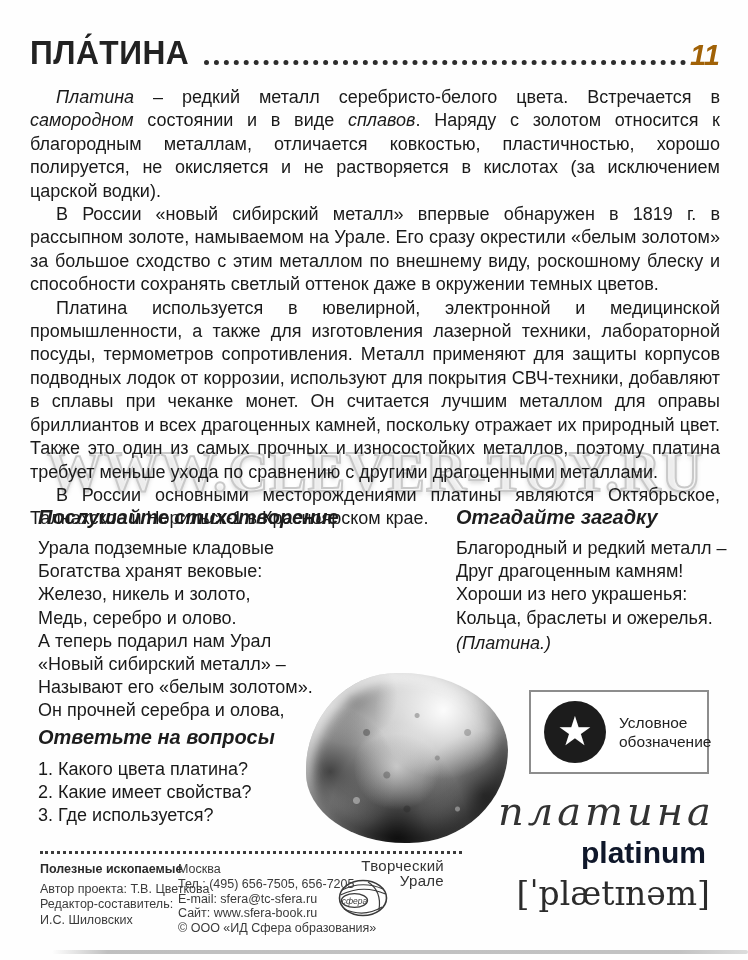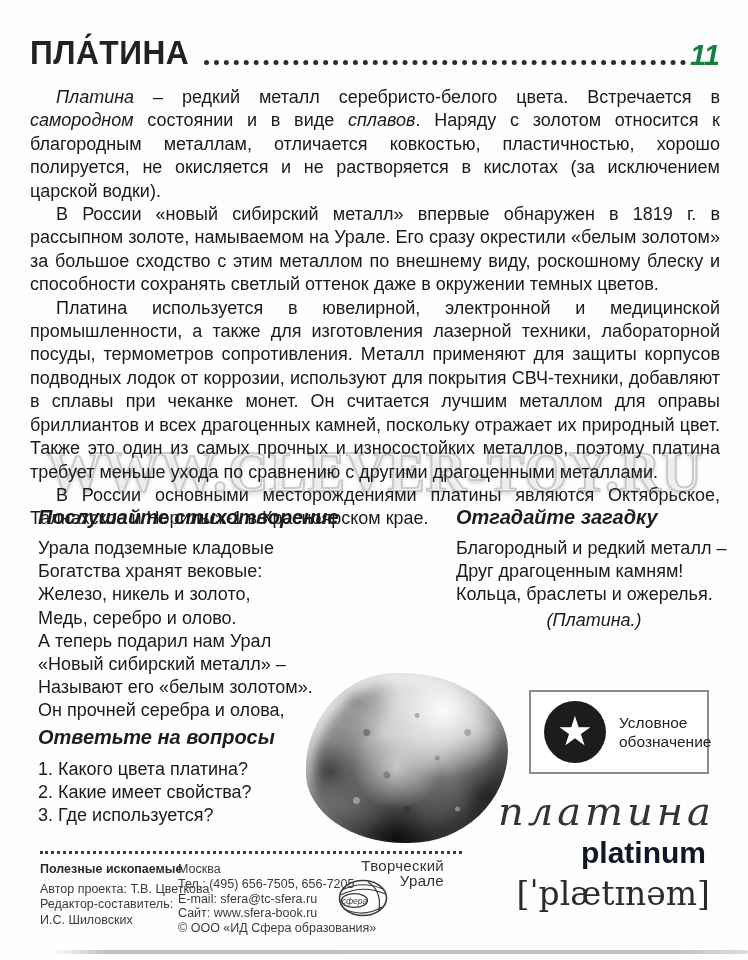--- a/index.html
+++ b/index.html
@@ -19,21 +19,21 @@
   }
   .page-title{
     font-size:33px;font-weight:bold;letter-spacing:.5px;
     color:#222;white-space:nowrap;transform:scaleX(.96);transform-origin:left bottom;
   }
   .dots-leader{
     flex:1;height:0;border-bottom:5px dotted #2d2d2d;
     margin:0 4px 7px 8px;
   }
   .page-number{
-    font-size:29px;font-weight:bold;font-style:italic;color:#15803d;
+    font-size:29px;font-weight:bold;font-style:italic;color:#a16207;
   }
   
   .article{
     position:absolute;left:30px;top:86px;width:690px;z-index:2;
     font-size:18px;line-height:23.4px;text-align:justify;
   }
   .article p{margin:0;text-indent:26px;}
   .it{font-style:italic;}
   
   .watermark{
@@ -48,21 +48,21 @@
   .section-heading{
     font-size:20px;font-weight:bold;font-style:italic;color:#1d1d1d;
     margin:0 0 8px 0;
   }
   .poem{position:absolute;left:38px;top:506px;width:372px;z-index:2;}
   .poem-line,.riddle-line,.question-line{
     font-size:18px;line-height:23.2px;white-space:nowrap;
   }
   .riddle{position:absolute;left:456px;top:506px;width:286px;z-index:2;}
   .riddle-answer{
-    font-size:18px;line-height:23.2px;font-style:italic;text-align:center;
+    font-size:18px;line-height:23.2px;font-style:italic;text-align:left;
     padding-right:10px;margin-top:2px;
   }
   .questions{position:absolute;left:38px;top:726px;width:320px;z-index:2;}
   .questions .section-heading{margin-bottom:9px;}
   
   .nugget{
     position:absolute;left:306px;top:673px;width:202px;height:170px;z-index:2;
     border-radius:46% 54% 50% 50% / 58% 46% 56% 42%;
     background:
       radial-gradient(circle at 68% 22%, rgba(255,255,255,.95) 0%, rgba(255,255,255,0) 36%),
@@ -160,20 +160,21 @@
     <div class="poem-line">А теперь подарил нам Урал</div>
     <div class="poem-line">«Новый сибирский металл» –</div>
     <div class="poem-line">Называют его «белым золотом».</div>
     <div class="poem-line">Он прочней серебра и олова,</div>
   </div>
 
   <div class="riddle">
     <div class="section-heading">Отгадайте загадку</div>
     <div class="riddle-line">Благородный и редкий металл –</div>
     <div class="riddle-line">Друг драгоценным камням!</div>
+    <div class="riddle-line">Хороши из него украшенья:</div>
     <div class="riddle-line">Кольца, браслеты и ожерелья.</div>
     <div class="riddle-answer">(Платина.)</div>
   </div>
 
   <div class="questions">
     <div class="section-heading">Ответьте на вопросы</div>
     <div class="question-line">1. Какого цвета платина?</div>
     <div class="question-line">2. Какие имеет свойства?</div>
     <div class="question-line">3. Где используется?</div>
   </div>

